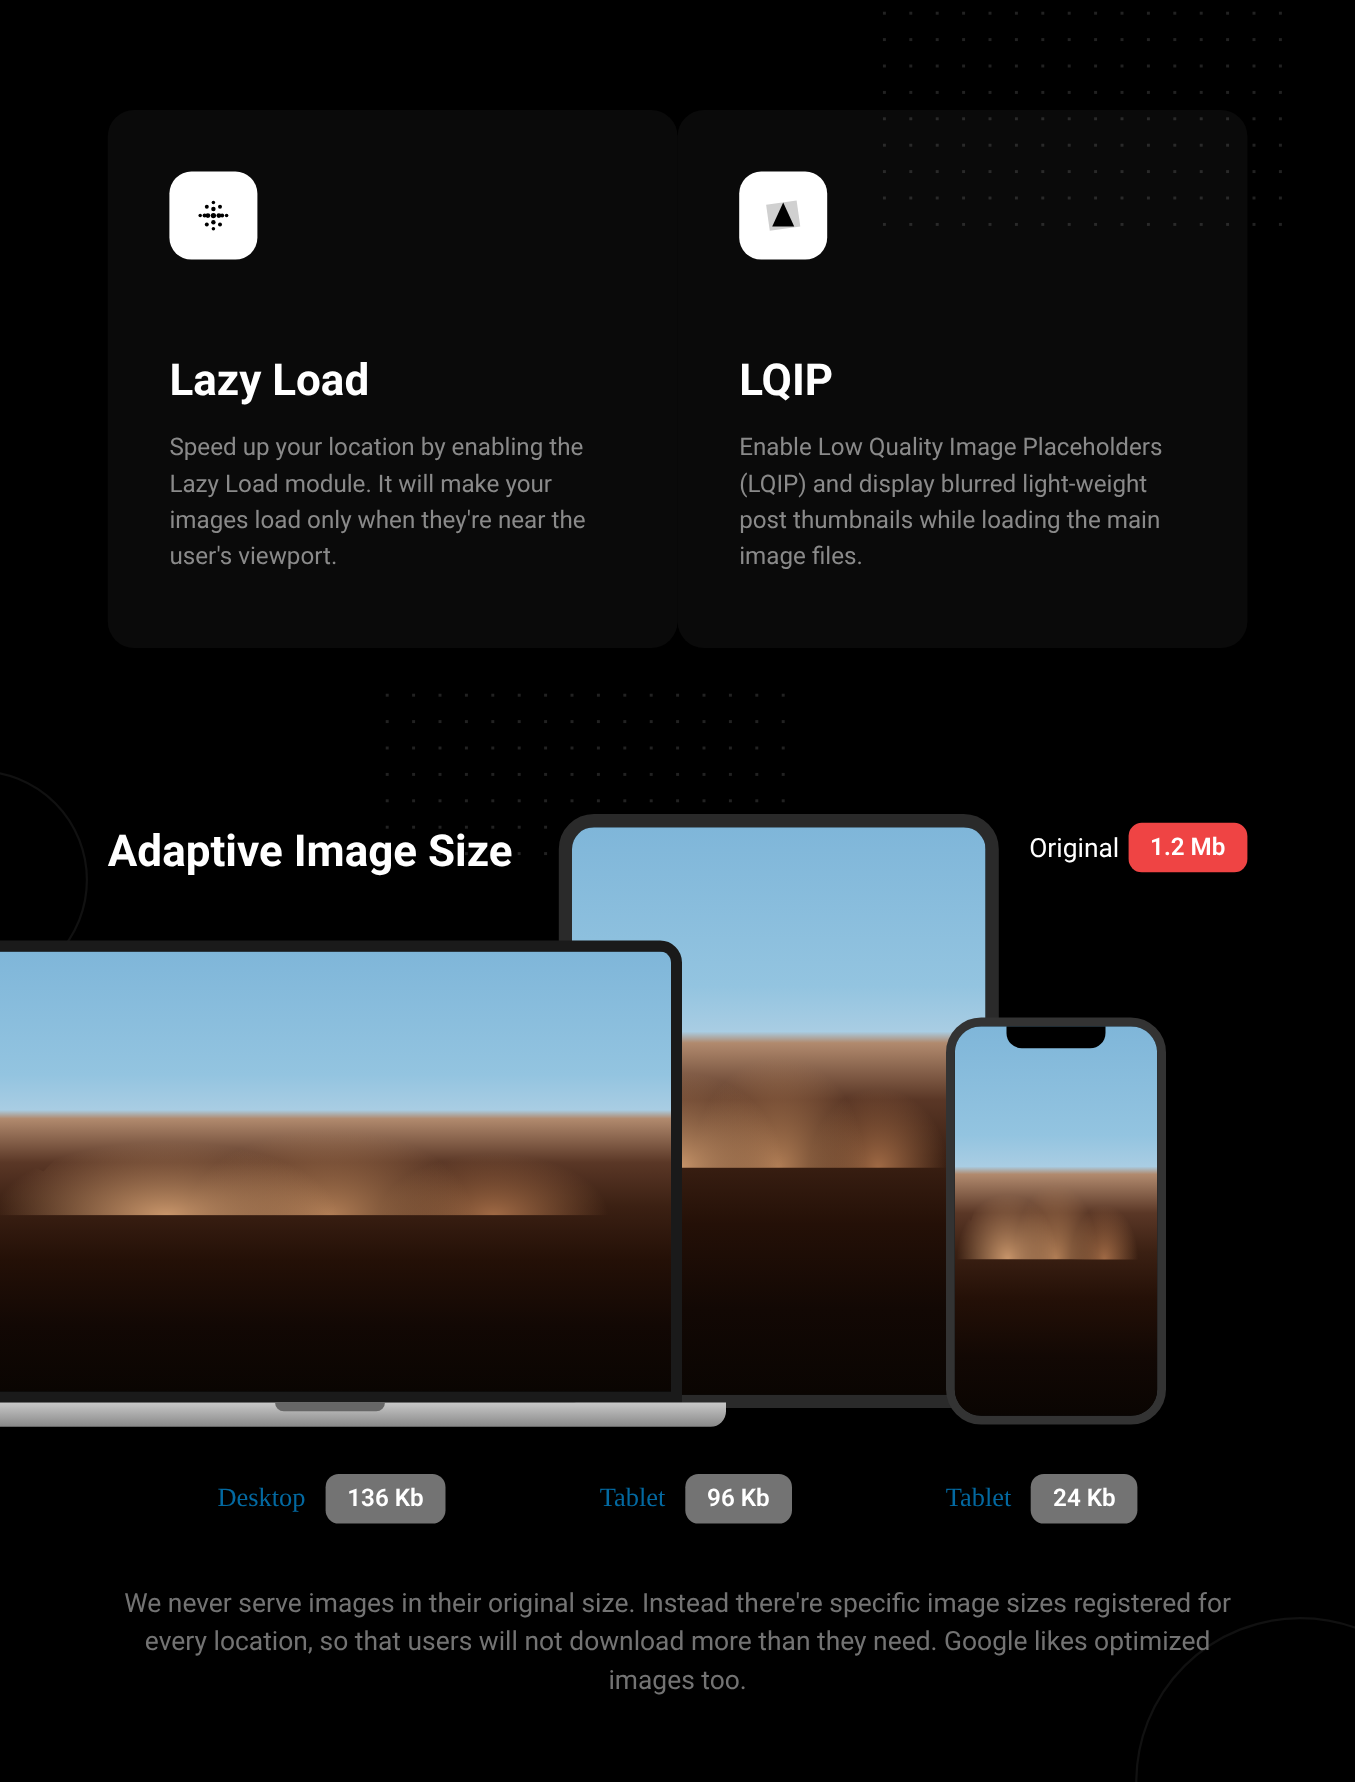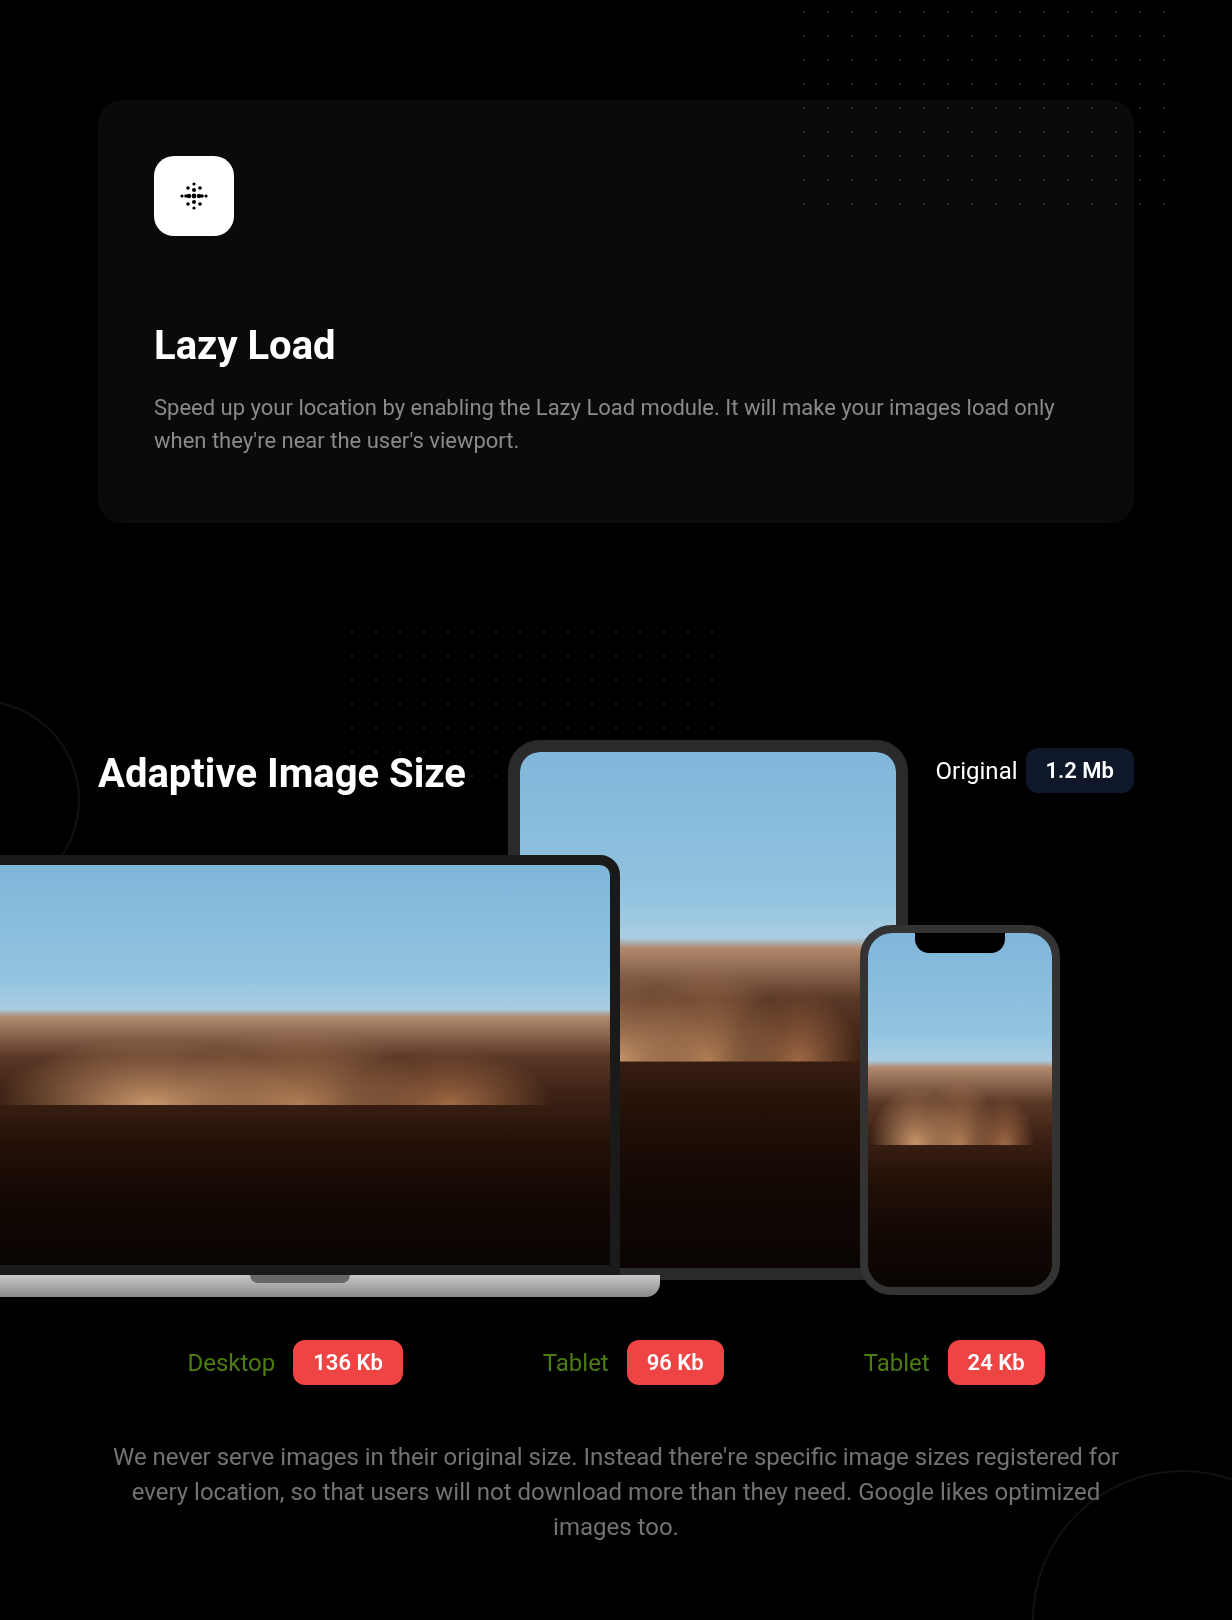--- a/index.html
+++ b/index.html
@@ -82,22 +82,22 @@
   .original-row .label { font-size: 24px; color: #fff; }
 
   .badge {
     padding: 10px 20px;
     border-radius: 12px;
     font-size: 22px;
     font-weight: 600;
     color: #fff;
     display: inline-block;
   }
-  .badge-blue { background: #0f172a; }
-  .badge-green { background: #ef4444; }
+  .badge-blue { background: #ef4444; }
+  .badge-green { background: #737373; }
 
   
   .devices {
     position: absolute;
     top: 735px; left: 0; right: 0; height: 580px;
     pointer-events: none;
   }
   .scene {
     position: absolute;
     background:
@@ -180,21 +180,21 @@
     border-radius: 0 0 14px 14px;
     z-index: 3;
   }
 
   .sizes-row {
     position: absolute;
     top: 1340px; left: 0; right: 0;
     display: flex; justify-content: center; gap: 140px;
   }
   .size-pair { display: flex; align-items: center; gap: 18px; }
-  .size-pair .label { font-size: 24px; color: #4d7c0f; }
+  .size-pair .label { font-size: 24px; color: #0369a1; font-family: Liberation Serif, serif; }
 
   .paragraph {
     position: absolute;
     top: 1440px; left: 110px; right: 110px;
     text-align: center;
     font-size: 24px;
     line-height: 1.45;
     color: #737373;
   }
 </style>
@@ -226,20 +226,30 @@
           <circle cx="13" cy="18" r="2.2"></circle>
             <circle cx="23" cy="18" r="2.2"></circle>
           <circle cx="18" cy="18" r="2.4"></circle>
         </g>
       </svg>
     </div>
     <h2>Lazy Load</h2>
     <p>Speed up your location by enabling the Lazy Load module. It will make your images load only when they're near the user's viewport.</p>
   </div>
 
+  <div class="card">
+    <div class="icon-tile">
+      <svg width="40" height="40" viewBox="0 0 40 40">
+        <rect x="6" y="8" width="28" height="24" fill="#d0d0d0" transform="rotate(-8 20 20)"></rect>
+        <path d="M10 30 L20 8 L30 30 Z" fill="#000"></path>
+      </svg>
+    </div>
+    <h2>LQIP</h2>
+    <p>Enable Low Quality Image Placeholders (LQIP) and display blurred light-weight post thumbnails while loading the main image files.</p>
+  </div>
 </div>
 
 <h2 class="adaptive-title">Adaptive Image Size</h2>
 
 <div class="original-row">
   <span class="label">Original</span>
   <span class="badge badge-blue">1.2 Mb</span>
 </div>
 
 <div class="devices">

